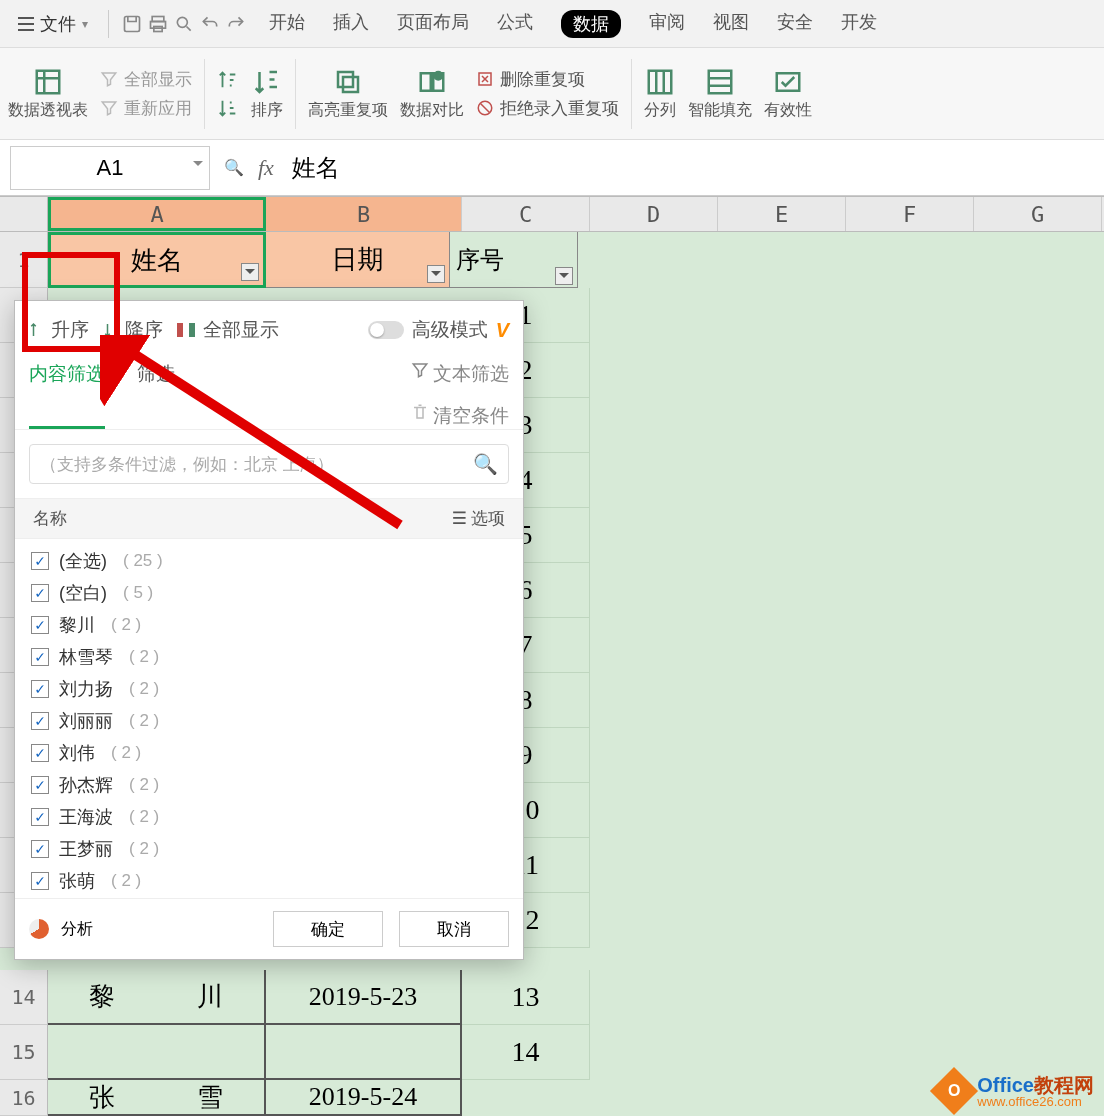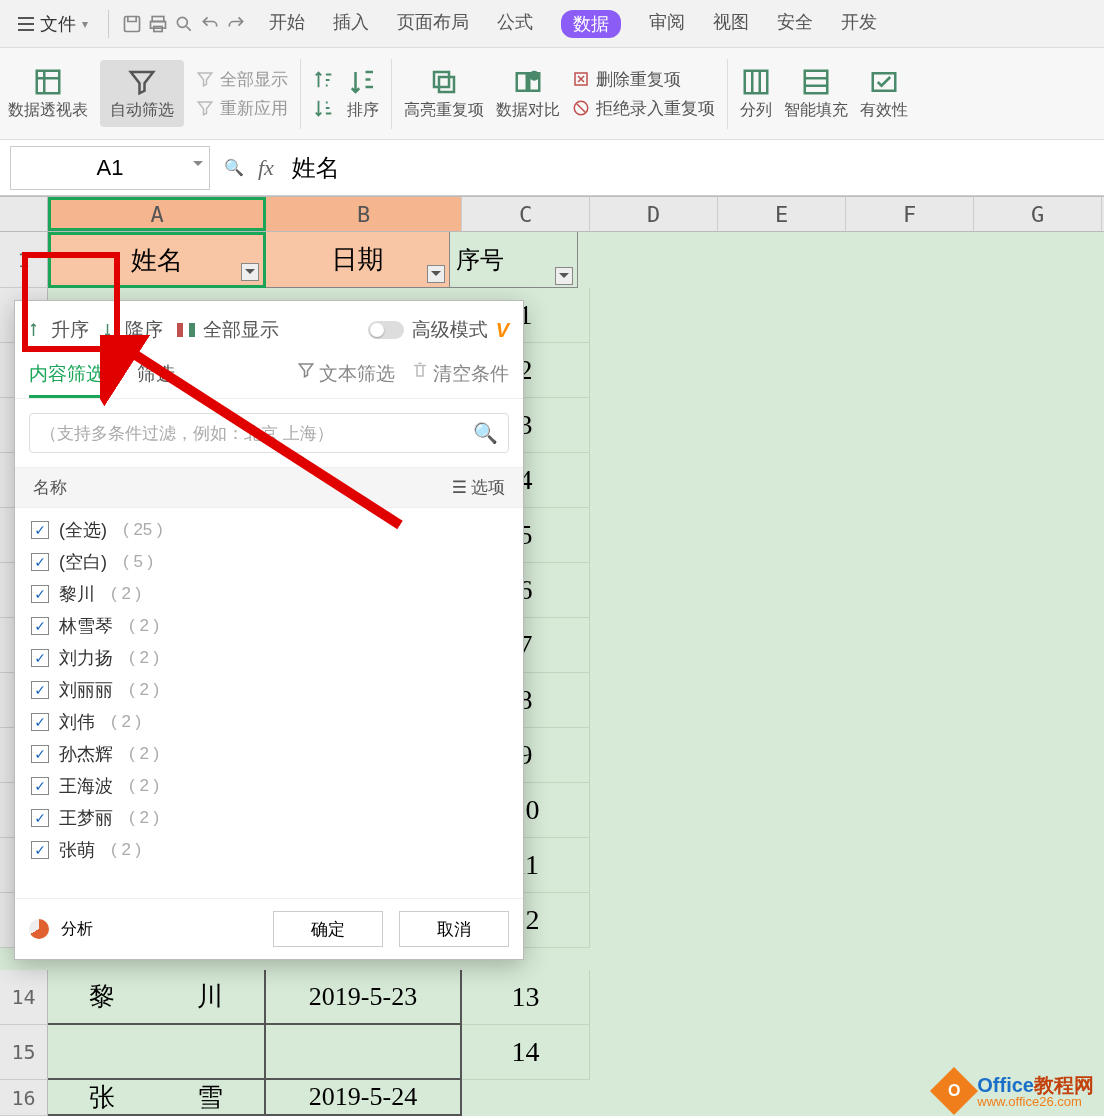--- a/index.html
+++ b/index.html
@@ -5,21 +5,21 @@
     * { box-sizing: border-box; margin: 0; padding: 0; font-family: "Microsoft YaHei", sans-serif; }
     body { background: #fff; width: 1104px; height: 1116px; overflow: hidden; position: relative; }
 
     .menubar { height: 48px; background: #f2f2f2; display: flex; align-items: center; padding: 0 10px; gap: 4px; font-size: 18px; border-bottom: 1px solid #ddd; }
     .menu-file { display: flex; align-items: center; gap: 6px; padding: 4px 8px; color: #333; }
     .menu-file .ham { display: inline-block; width: 16px; height: 14px; background: linear-gradient(#555 2px, transparent 2px, transparent 6px, #555 6px, #555 8px, transparent 8px, transparent 12px, #555 12px); }
     .menu-file .dd { font-size: 12px; color: #888; }
     .menu-sep { width: 1px; height: 28px; background: #ccc; margin: 0 8px; }
     .qa-icon { width: 22px; height: 22px; display: flex; align-items: center; justify-content: center; color: #888; }
     .tabs { display: flex; gap: 28px; margin-left: 18px; color: #555; }
-    .tab-active { background: #8b5cf6; color: #fff; padding: 2px 12px; border-radius: 12px; }
+    .tab-active { background: #000000; color: #fff; padding: 2px 12px; border-radius: 12px; }
 
     .ribbon { height: 92px; background: #f7f7f7; display: flex; align-items: center; padding: 0 8px; gap: 12px; border-bottom: 1px solid #ddd; }
     .rgrp { display: flex; flex-direction: column; align-items: center; justify-content: center; gap: 2px; }
     .rgrp-label { font-size: 16px; color: #555; }
     .rgrp-active { background: #ddd; border-radius: 4px; padding: 6px 10px; }
     .ribbon-small { display: flex; flex-direction: column; gap: 6px; color: #999; font-size: 17px; }
     .ribbon-small-row { display: flex; align-items: center; gap: 6px; }
     .ribbon-icon { width: 32px; height: 32px; display: flex; align-items: center; justify-content: center; color: #6b9080; }
     .rsep { width: 1px; height: 70px; background: #ddd; }
 
@@ -56,21 +56,21 @@
     .filter-panel { position: absolute; left: 14px; top: 300px; width: 510px; height: 660px; background: #fff; border: 1px solid #bbb; box-shadow: 0 6px 24px rgba(0,0,0,.25); z-index: 50; padding: 8px 0; }
     .fprow1 { display: flex; align-items: center; padding: 8px 14px; gap: 14px; font-size: 19px; color: #555; }
     .sort-btn { display: flex; align-items: center; gap: 4px; }
     .adv-mode { margin-left: auto; display: flex; align-items: center; gap: 8px; }
     .vbadge { color: #ff8c00; font-weight: bold; font-style: italic; font-size: 20px; }
     .toggle { width: 36px; height: 18px; border-radius: 9px; background: #ddd; position: relative; }
     .toggle::after { content: ""; position: absolute; left: 2px; top: 2px; width: 14px; height: 14px; background: #fff; border-radius: 50%; box-shadow: 0 1px 2px rgba(0,0,0,.3); }
     .fptabs { display: flex; padding: 10px 14px 0; gap: 32px; font-size: 19px; border-bottom: 1px solid #eee; }
     .fptab { padding-bottom: 8px; color: #555; }
     .fptab-active { color: #1aa558; border-bottom: 3px solid #1aa558; }
-    .fptab-right { margin-left: auto; display: flex; gap: 16px; color: #888; }
+    .fptab-right { margin-left: auto; display: flex; gap: 16px; color: #888; flex-direction: column; }
     .search-row { padding: 14px; }
     .search-box { height: 40px; border: 1px solid #ddd; border-radius: 4px; display: flex; align-items: center; padding: 0 10px; color: #aaa; font-size: 17px; }
     .search-box .sicon { margin-left: auto; color: #888; font-size: 20px; }
     .listhead { display: flex; padding: 8px 18px; background: #f5f5f5; border-top: 1px solid #eee; border-bottom: 1px solid #eee; font-size: 17px; color: #555; }
     .listhead .opt { margin-left: auto; display:flex; align-items:center; gap:4px; }
     .flist { padding: 6px 16px; max-height: 360px; overflow: hidden; }
     .fitem { display: flex; align-items: center; gap: 10px; padding: 4px 0; font-size: 18px; color: #333; }
     .fcheck { width: 18px; height: 18px; border: 1px solid #888; background: #fff; display: flex; align-items: center; justify-content: center; color: #1565c0; font-size: 14px; }
     .fcount { color: #aaa; font-size: 17px; margin-left: 6px; }
     .fpfooter { position: absolute; bottom: 0; left: 0; right: 0; padding: 12px 14px; display: flex; align-items: center; gap: 12px; border-top: 1px solid #eee; }
@@ -146,28 +146,20 @@
 
 <div class="ribbon">
   <div class="rgrp">
     <div class="ribbon-icon">
         <svg width="30" height="30" viewBox="0 0 24 24" fill="none" stroke="#4a8a6a" stroke-width="2">
           <rect x="3" y="3" width="18" height="18"></rect>
           <path d="M3 9h18M9 3v18"></path>
         </svg>
       </div>
     <span class="rgrp-label">数据透视表</span>
-  </div>
-  <div class="rgrp rgrp-active">
-    <div class="ribbon-icon">
-        <svg width="30" height="30" viewBox="0 0 24 24" fill="none" stroke="#555" stroke-width="2">
-          <path d="M3 4h18l-7 9v6l-4 2v-8z"></path>
-        </svg>
-      </div>
-    <span class="rgrp-label">自动筛选</span>
   </div>
   <div class="ribbon-small">
     <div class="ribbon-small-row">
         <svg width="18" height="18" viewBox="0 0 24 24" fill="none" stroke="#bbb" stroke-width="2">
           <path d="M3 4h18l-7 9v6l-4 2v-8z"></path>
         </svg>
         <span>全部显示</span>
       </div>
     <div class="ribbon-small-row">
         <svg width="18" height="18" viewBox="0 0 24 24" fill="none" stroke="#bbb" stroke-width="2">

